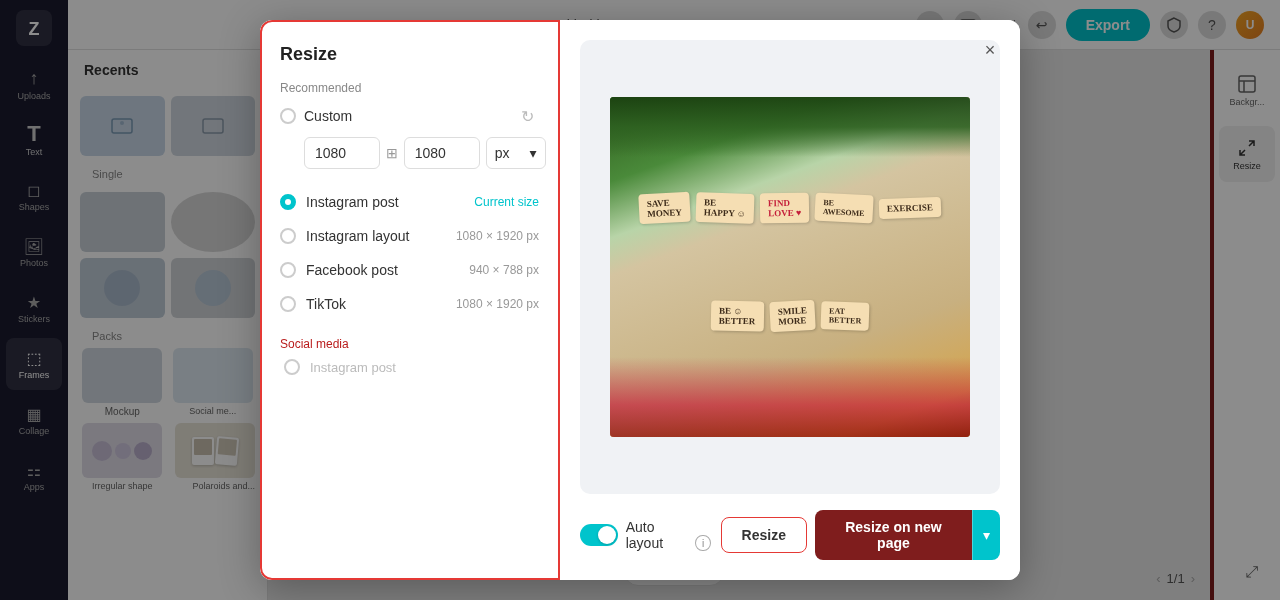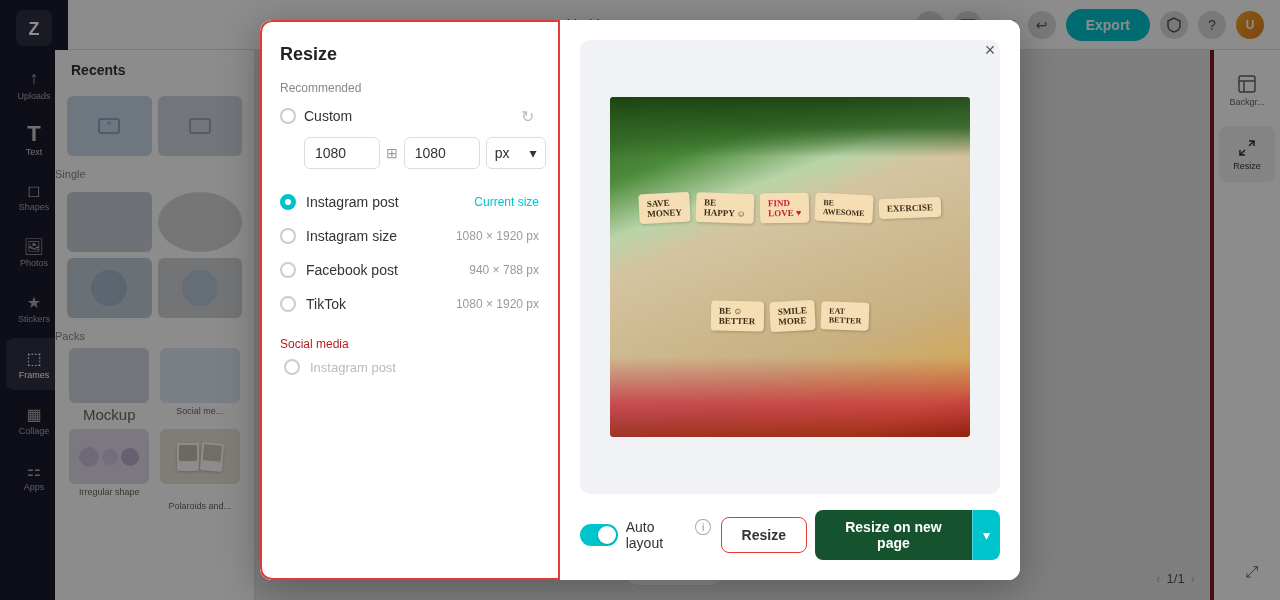--- a/index.html
+++ b/index.html
@@ -38,37 +38,37 @@
     .sidebar-logo {
       width: 36px;
       height: 36px;
       margin-bottom: 8px;
     }
 
     
     .panel-area {
       position: absolute;
       top: 50px;
-      left: 55px;
+      left: 68px;
       width: 200px;
       height: 550px;
       background: #fff;
       border-right: 1px solid #e0e0e0;
       overflow: hidden;
     }
 
     .panel-header {
       padding: 12px 16px;
       font-weight: 600;
       font-size: 14px;
       color: #333;
     }
 
     .panel-section-title {
-      padding: 6px 0;
+      padding: 6px 24px;
       font-size: 11px;
       color: #888;
       font-weight: 500;
     }
 
     .thumbnail-grid {
       display: grid;
       grid-template-columns: 1fr 1fr;
       gap: 6px;
       padding: 6px 12px;
@@ -405,21 +405,21 @@
       border-radius: 50%;
       position: absolute;
       top: 2px; right: 2px;
       box-shadow: 0 1px 3px rgba(0,0,0,0.2);
     }
 
     .auto-layout-label {
       font-size: 14px;
       color: #333;
       display: flex;
-      align-items: flex-start;
+      align-items: flex-end;
       gap: 4px;
     }
 
     .info-icon {
       width: 16px; height: 16px;
       border-radius: 50%;
       border: 1px solid #aaa;
       display: flex; align-items: center; justify-content: center;
       font-size: 10px;
       color: #888;
@@ -437,21 +437,21 @@
       background: #fff;
       color: #333;
       border-radius: 8px;
       padding: 9px 20px;
       font-size: 14px;
       font-weight: 600;
       cursor: pointer;
     }
 
     .resize-new-page-btn {
-      background: #14532d;
+      background: #7f1d1d;
       color: #fff;
       border: none;
       border-radius: 8px 0 0 8px;
       padding: 9px 20px;
       font-size: 14px;
       font-weight: 600;
       cursor: pointer;
     }
 
     .resize-dropdown-btn {
@@ -612,42 +612,42 @@
   <div class="panel-section-title">Packs</div>
   <div style="padding: 0 12px;">
     <div style="display:grid; grid-template-columns:1fr 1fr; gap:6px;">
       <div style="display:flex;flex-direction:column;align-items:center;gap:3px;">
         <div class="thumb-item" style="width:80px;height:55px;background:#d0d8e0; display:grid; grid-template-columns:1fr 1fr; gap:2px; padding:4px;">
           <div style="background:#b8c4d0; border-radius:2px;"></div>
           <div style="background:#c0ccda; border-radius:2px;"></div>
           <div style="background:#c8d0e0; border-radius:2px;"></div>
           <div style="background:#b0bec8; border-radius:2px;"></div>
         </div>
-        <span style="font-size:15px;color:#666;">Mockup</span>
+        <span style="font-size:10px;color:#666;">Mockup</span>
       </div>
       <div style="display:flex;flex-direction:column;align-items:center;gap:3px;">
         <div class="thumb-item" style="width:80px;height:55px;background:#dde8f0; display:grid; grid-template-columns:1fr 1fr; gap:2px; padding:4px;">
           <div style="background:#bcd0e8; border-radius:2px;"></div>
           <div style="background:#c8daf0; border-radius:2px;"></div>
           <div style="background:#d4e4f8; border-radius:2px;"></div>
           <div style="background:#c0d0e8; border-radius:2px;"></div>
         </div>
         <span style="font-size:9px;color:#666;">Social me...</span>
       </div>
     </div>
     <div style="display:grid; grid-template-columns:1fr 1fr; gap:6px; margin-top:6px;">
       <div style="display:flex;flex-direction:column;align-items:center;gap:3px;">
         <div class="thumb-item" style="width:80px;height:55px;background:#e0dce8; display:flex; align-items:center; justify-content:center; gap:3px; flex-wrap:wrap; padding:4px;">
           <div style="width:20px;height:20px;background:#c8c0d8;border-radius:50%;"></div>
           <div style="width:16px;height:16px;background:#d0c8e0;border-radius:50%;"></div>
           <div style="width:18px;height:18px;background:#bab0cc;border-radius:50%;"></div>
         </div>
         <span style="font-size:9px;color:#666;">Irregular shape</span>
       </div>
-      <div style="display:flex;flex-direction:column;align-items:center;gap:17px;">
+      <div style="display:flex;flex-direction:column;align-items:flex-end;gap:3px;">
         <div class="thumb-item" style="width:80px;height:55px;background:#e8e4d8; display:flex; align-items:center; justify-content:center; gap:2px;">
           <div style="width:22px;height:28px;background:#fff;border-radius:2px;box-shadow:0 1px 3px rgba(0,0,0,0.2);padding:2px;">
               <div style="background:#c8c0b0;height:16px;border-radius:1px;"></div>
             </div>
           <div style="width:22px;height:28px;background:#fff;border-radius:2px;box-shadow:0 1px 3px rgba(0,0,0,0.2);padding:2px;transform:rotate(5deg)">
               <div style="background:#d0c8b8;height:16px;border-radius:1px;"></div>
             </div>
         </div>
         <span style="font-size:9px;color:#666;">Polaroids and...</span>
       </div>
@@ -695,21 +695,21 @@
       </div>
 
       <div class="preset-item current">
         <div class="radio-input checked"></div>
         <span class="preset-label">Instagram post</span>
         <span class="preset-size" style="color:#00c4cc;">Current size</span>
       </div>
 
       <div class="preset-item">
         <div class="radio-input"></div>
-        <span class="preset-label">Instagram size</span>
+        <span class="preset-label">Instagram layout</span>
         <span class="preset-size">1080 × 1920 px</span>
       </div>
 
       <div class="preset-item">
         <div class="radio-input"></div>
         <span class="preset-label">Facebook post</span>
         <span class="preset-size">940 × 788 px</span>
       </div>
 
       <div class="preset-item">

